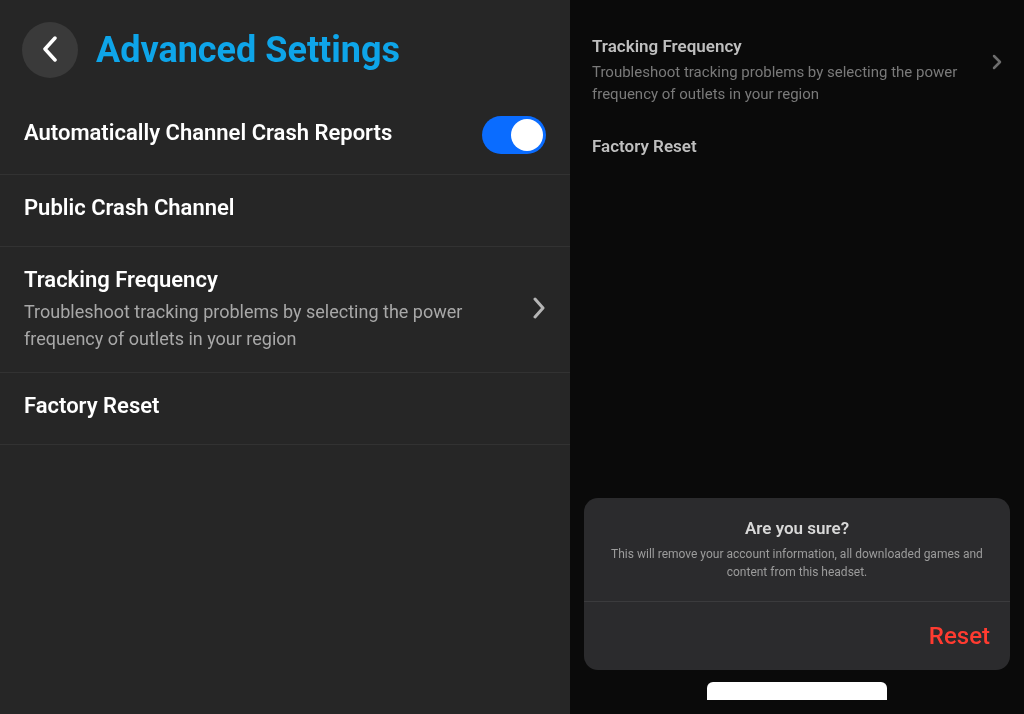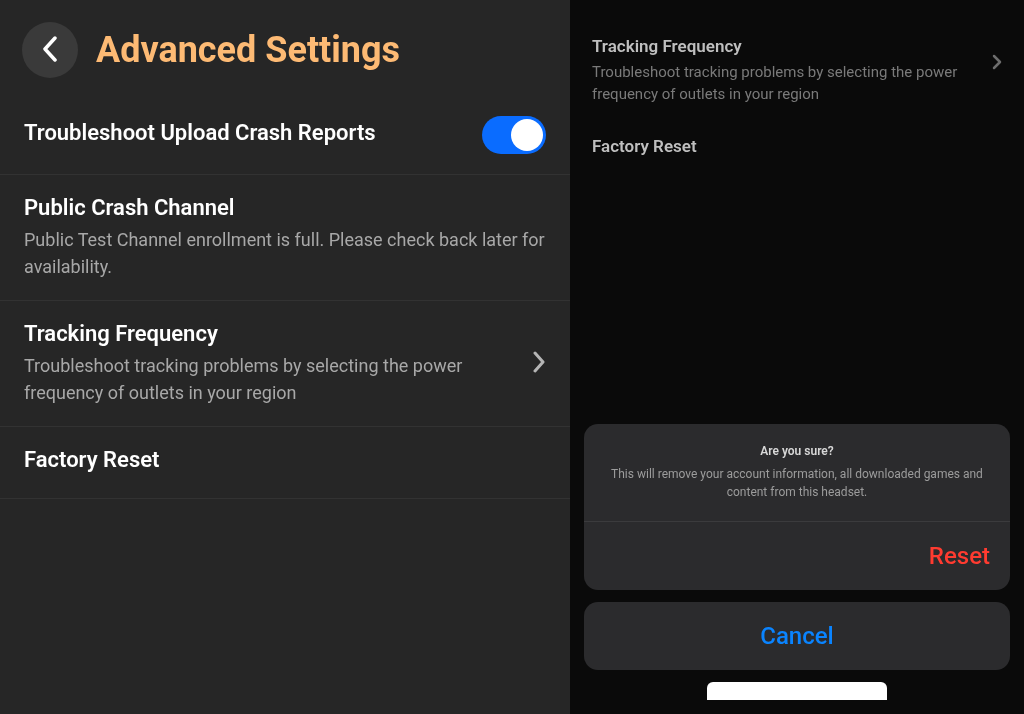--- a/index.html
+++ b/index.html
@@ -38,21 +38,21 @@
       border-radius: 50%;
       background: #3a3a3a;
       border: none;
       cursor: pointer;
       display: flex;
       align-items: center;
       justify-content: center;
     }
     .back-btn svg { fill: #fff; }
     .page-title {
-      color: #fdba74;
+      color: #0ea5e9;
       font-size: 36px;
       font-weight: 700;
     }
     .settings-list {
       display: flex;
       flex-direction: column;
     }
     .setting-row {
       padding: 20px 24px;
       border-bottom: 1px solid rgba(255,255,255,0.06);
@@ -130,21 +130,21 @@
       background: #2b2b2d;
       border-radius: 14px;
       overflow: hidden;
     }
     .dialog-body {
       padding: 20px 24px;
       text-align: center;
     }
     .dialog-title {
       color: #d8d8d8;
-      font-size: 12px;
+      font-size: 17px;
       font-weight: 600;
       margin-bottom: 8px;
     }
     .dialog-msg {
       color: #9c9c9c;
       font-size: 12px;
       line-height: 1.45;
     }
     .dialog-action {
       border-top: 1px solid rgba(255,255,255,0.08);
@@ -185,31 +185,30 @@
           </svg>
       </span>
     </button>
     <h1 class="page-title">Advanced Settings</h1>
   </div>
 
   <div class="settings-list">
 
     <div class="setting-row">
       <div class="setting-text">
-        <div class="setting-title">Troubleshoot Upload Crash Reports</div>
+        <div class="setting-title">Automatically Channel Crash Reports</div>
       </div>
       <div class="toggle">
         <div class="toggle-thumb"></div>
       </div>
     </div>
 
     <div class="setting-row">
       <div class="setting-text">
         <div class="setting-title">Public Crash Channel</div>
-        <div class="setting-desc">Public Test Channel enrollment is full. Please check back later for availability.</div>
       </div>
     </div>
 
     <div class="setting-row">
       <div class="setting-text">
         <div class="setting-title">Tracking Frequency</div>
         <div class="setting-desc">Troubleshoot tracking problems by selecting the power frequency of outlets in your region</div>
       </div>
       <span class="chevron">
         <svg width="14" height="22" viewBox="0 0 14 22">
@@ -250,17 +249,16 @@
   </div>
 
   <div class="dialog-wrap">
     <div class="dialog">
       <div class="dialog-body">
         <div class="dialog-title">Are you sure?</div>
         <div class="dialog-msg">This will remove your account information, all downloaded games and content from this headset.</div>
       </div>
       <div class="dialog-action">Reset</div>
     </div>
-    <div class="cancel-btn">Cancel</div>
     <div class="white-bar"></div>
   </div>
 
 </div>
 
 </body></html>

